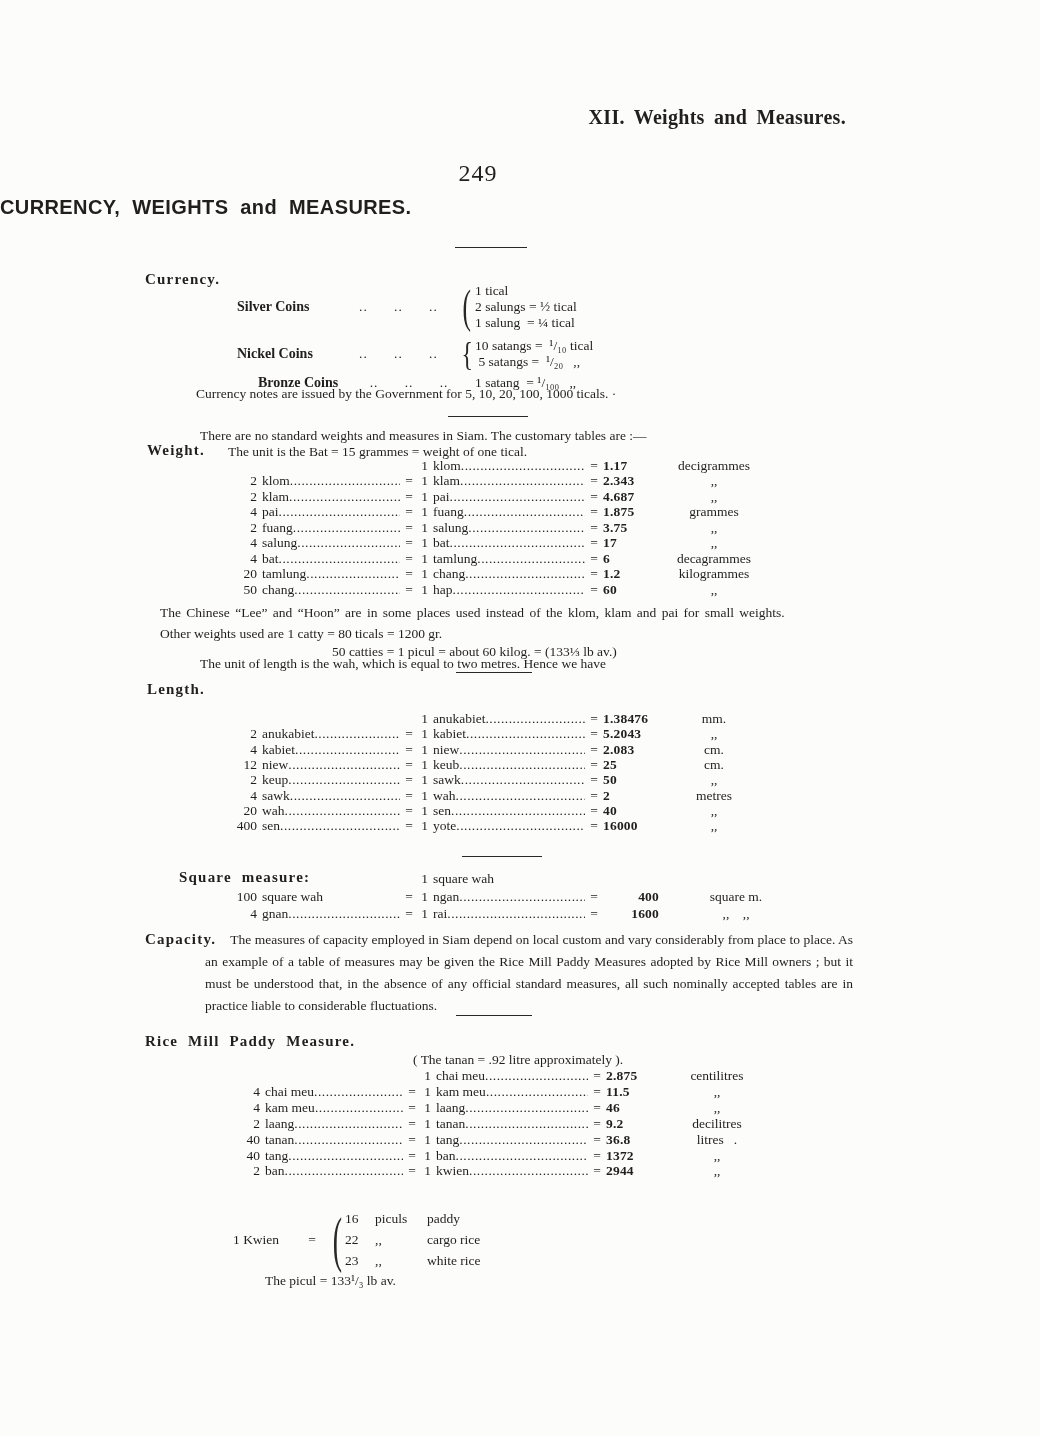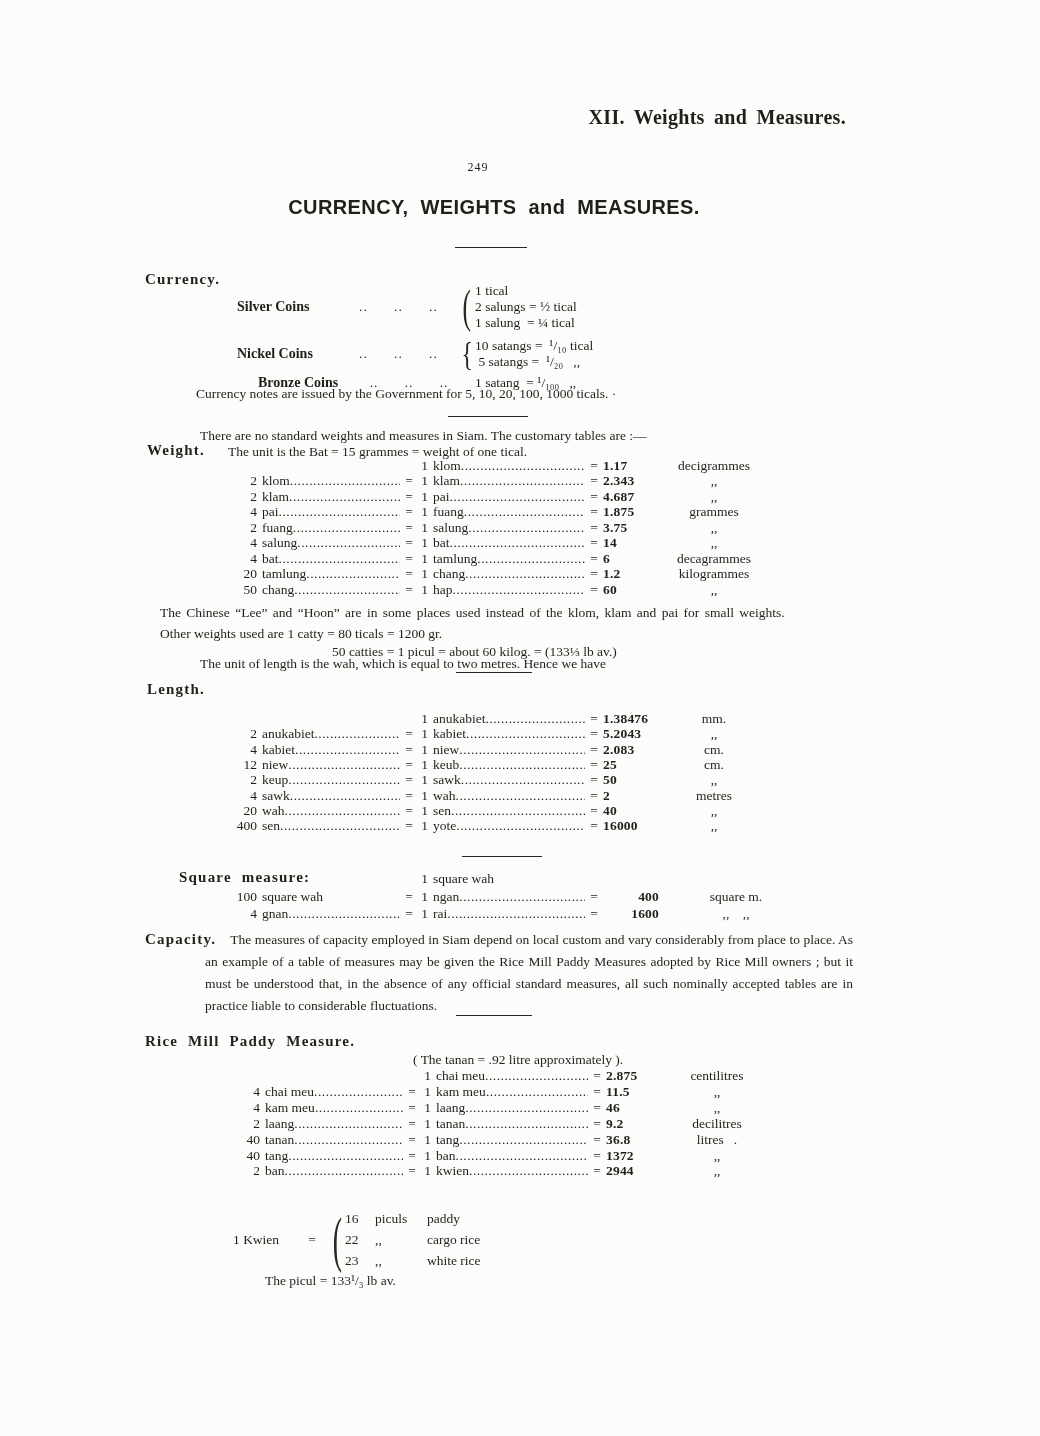--- a/index.html
+++ b/index.html
@@ -3,21 +3,21 @@
 <meta charset="utf-8">
 <style>
   html,body{margin:0;padding:0;background:#d8d8d8;}
   .page{
     position:relative; width:1040px; height:1436px; background:#fcfcfa;
     font-family:"Liberation Serif","DejaVu Serif",serif;
     color:#211f1c; font-size:13.5px; overflow:hidden;
   }
   .abs{position:absolute; white-space:nowrap;}
   .running-header{font-weight:bold; font-size:20px; word-spacing:4px; letter-spacing:0.3px;}
-  .page-number{font-size:12px; letter-spacing:1px;}
+  .page-number{font-size:24px; letter-spacing:1px;}
   .doc-title{
     font-family:"Liberation Sans","DejaVu Sans",sans-serif;
     font-weight:bold; font-size:20px; word-spacing:6px; letter-spacing:0.4px;
   }
   .rule{position:absolute; border-top:1.8px solid #2a2825; height:0;}
   .rule.thin{border-top-width:1.4px;}
   .sec-head{font-weight:bold; font-size:15px; letter-spacing:1.2px; word-spacing:5px;}
   
   .tbl{position:absolute;}
   .trow{display:flex; align-items:baseline;}
@@ -63,21 +63,21 @@
   .kun{width:52px; flex:none;}
   .wide{word-spacing:2px;}
 </style>
 </head>
 <body>
 
 <div class="page">
 
   <div class="abs running-header" style="top:106px; right:194px;">XII. Weights and Measures.</div>
   <div class="abs page-number" style="top:160px; left:0; width:956px; text-align:center;">249</div>
-  <div class="abs doc-title" style="top:196px; left:12px; width:964px; text-align:center;">CURRENCY, WEIGHTS and MEASURES.</div>
+  <div class="abs doc-title" style="top:196px; left:0; width:964px; text-align:left;">CURRENCY, WEIGHTS and MEASURES.</div>
   <div class="rule" style="top:247px; left:455px; width:72px;"></div>
 
   <div class="abs sec-head" style="top:271px; left:145px;">Currency.</div>
 
   <div class="coins">
     <div class="coin-group">
       <span class="coin-label">Silver Coins</span>
       <span class="coin-dots">..      ..      ..</span>
       <span class="coin-brace brace-3"></span>
       <div class="coin-lines">
@@ -195,21 +195,21 @@
           <span class="term">salung</span>
           <span class="leader"></span>
         </span>
         <span class="c eq"><span class="term">=</span></span>
         <span class="c mn"><span class="term">1</span></span>
         <span class="c mt">
           <span class="term">bat</span>
           <span class="leader"></span>
         </span>
         <span class="c eq2"><span class="term">=</span></span>
-        <span class="c v"><span class="term">14</span></span>
+        <span class="c v"><span class="term">17</span></span>
         <span class="c u"><span class="term">,,</span></span>
       </div>
       <div class="trow">
         <span class="c ln"><span class="term">4</span></span>
         <span class="c lt">
           <span class="term">bat</span>
           <span class="leader"></span>
         </span>
         <span class="c eq"><span class="term">=</span></span>
         <span class="c mn"><span class="term">1</span></span>

